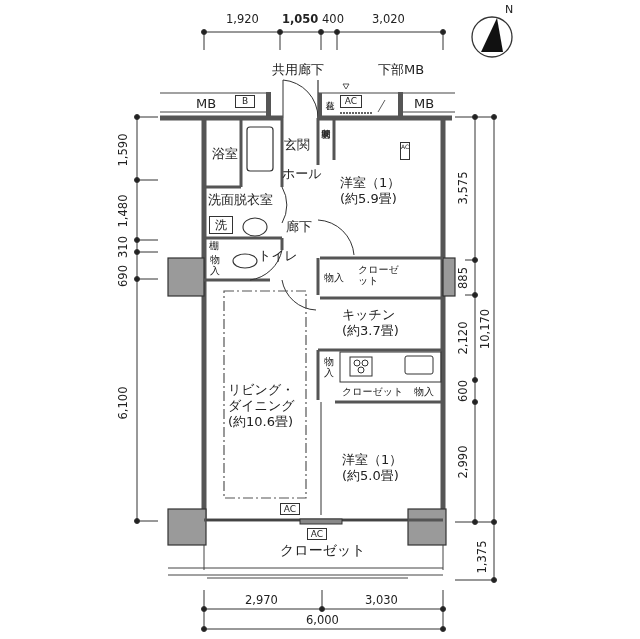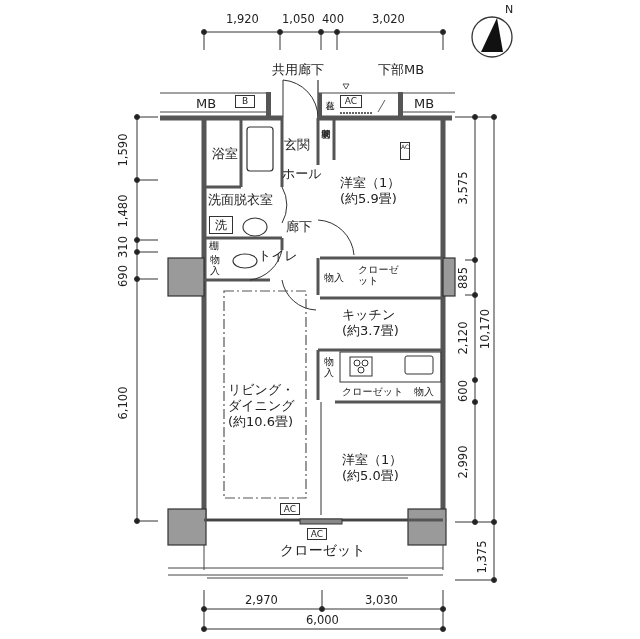--- a/index.html
+++ b/index.html
@@ -162,21 +162,21 @@
   <g fill="none" stroke="#444" stroke-width="1">
     <line x1="168" y1="568" x2="443" y2="568"></line>
     <line x1="168" y1="575" x2="443" y2="575"></line>
     <line x1="207" y1="578" x2="408" y2="578"></line>
     <line x1="204" y1="545" x2="204" y2="570"></line>
     <line x1="443" y1="545" x2="443" y2="570"></line>
   </g>
 </svg>
 
 <div class="dim" style="left:226px;top:12px;">1,920</div>
-<div class="dim" style="left:282px;top:12px;">1,050</div>
+<div class="dim" style="left:282px;top:12px;font-weight:bold;">1,050</div>
 <div class="dim" style="left:322px;top:12px;">400</div>
 <div class="dim" style="left:372px;top:12px;">3,020</div>
 
 <div class="lbl" style="left:34px;top:0;left:505px;font-size:11px;top:2px;">N</div>
 
 <div class="vdim" style="left:103px;top:143px;width:40px;text-align:center;">1,590</div>
 <div class="vdim" style="left:103px;top:204px;width:40px;text-align:center;">1,480</div>
 <div class="vdim" style="left:111px;top:240px;width:24px;text-align:center;">310</div>
 <div class="vdim" style="left:111px;top:269px;width:24px;text-align:center;">690</div>
 <div class="vdim" style="left:103px;top:396px;width:40px;text-align:center;">6,100</div>

